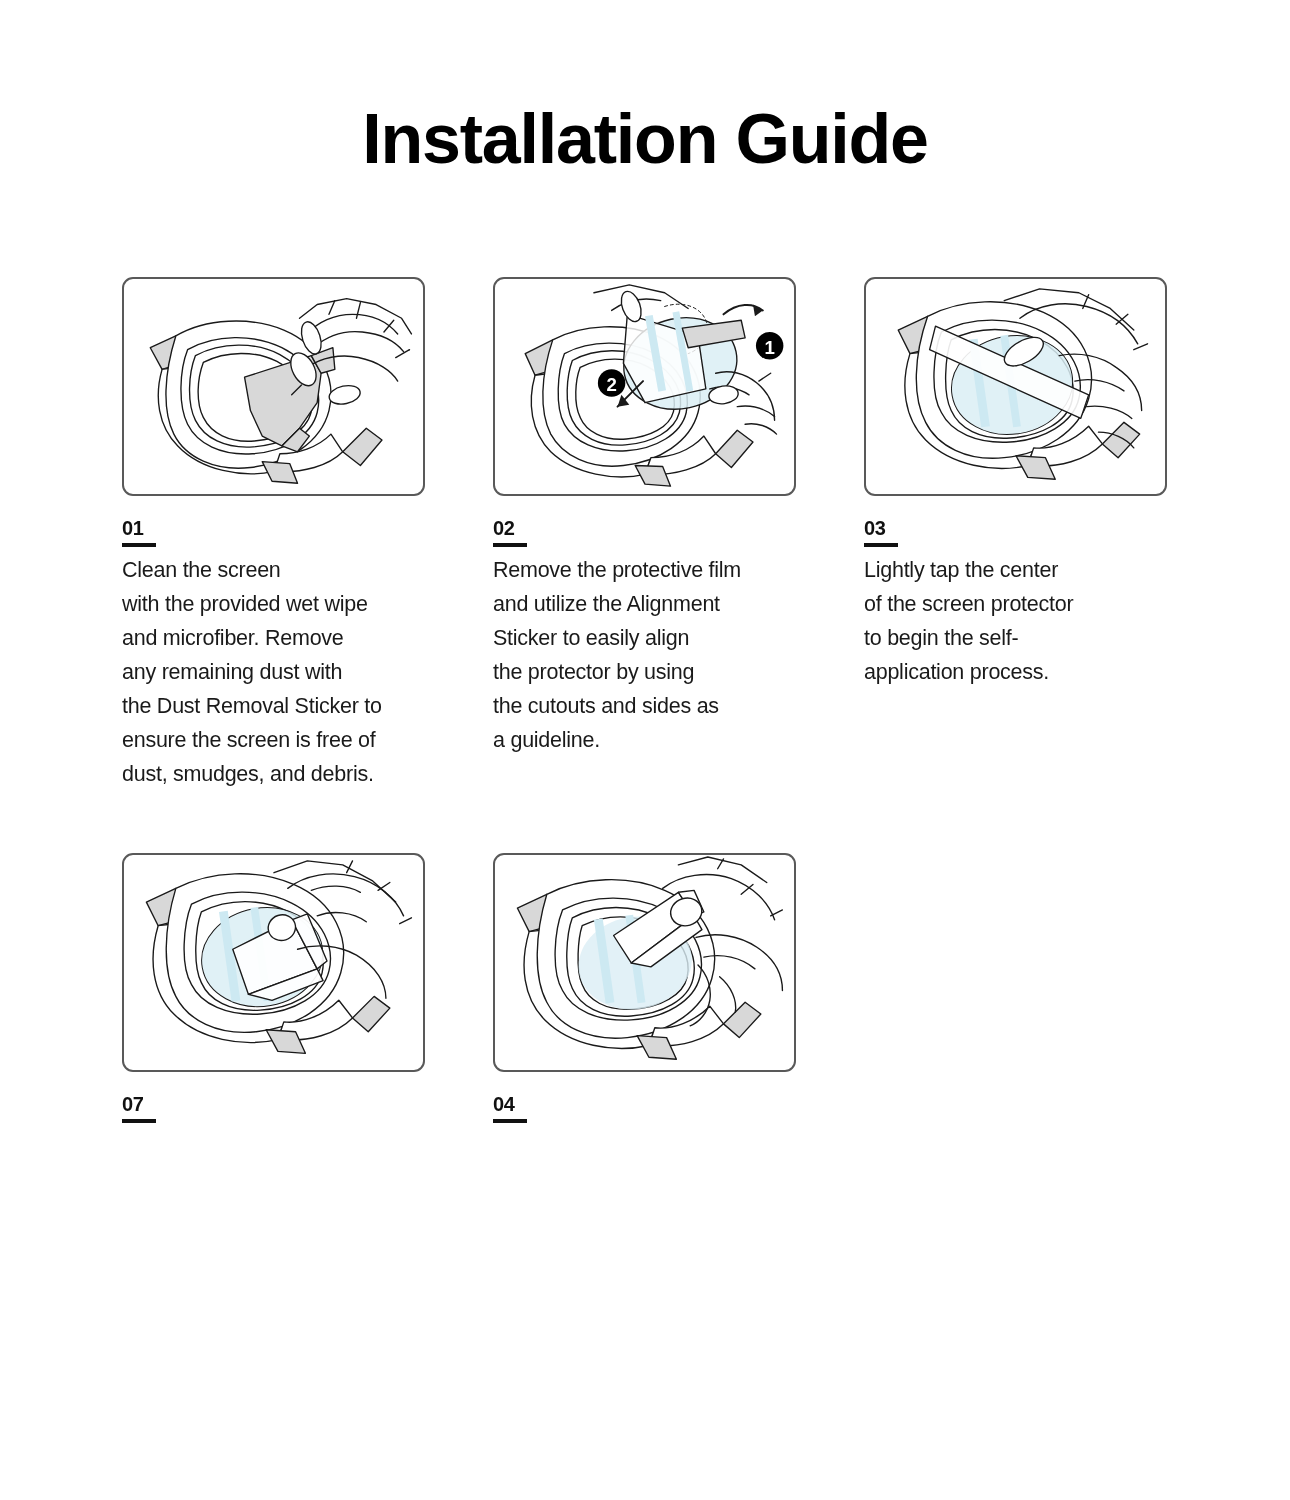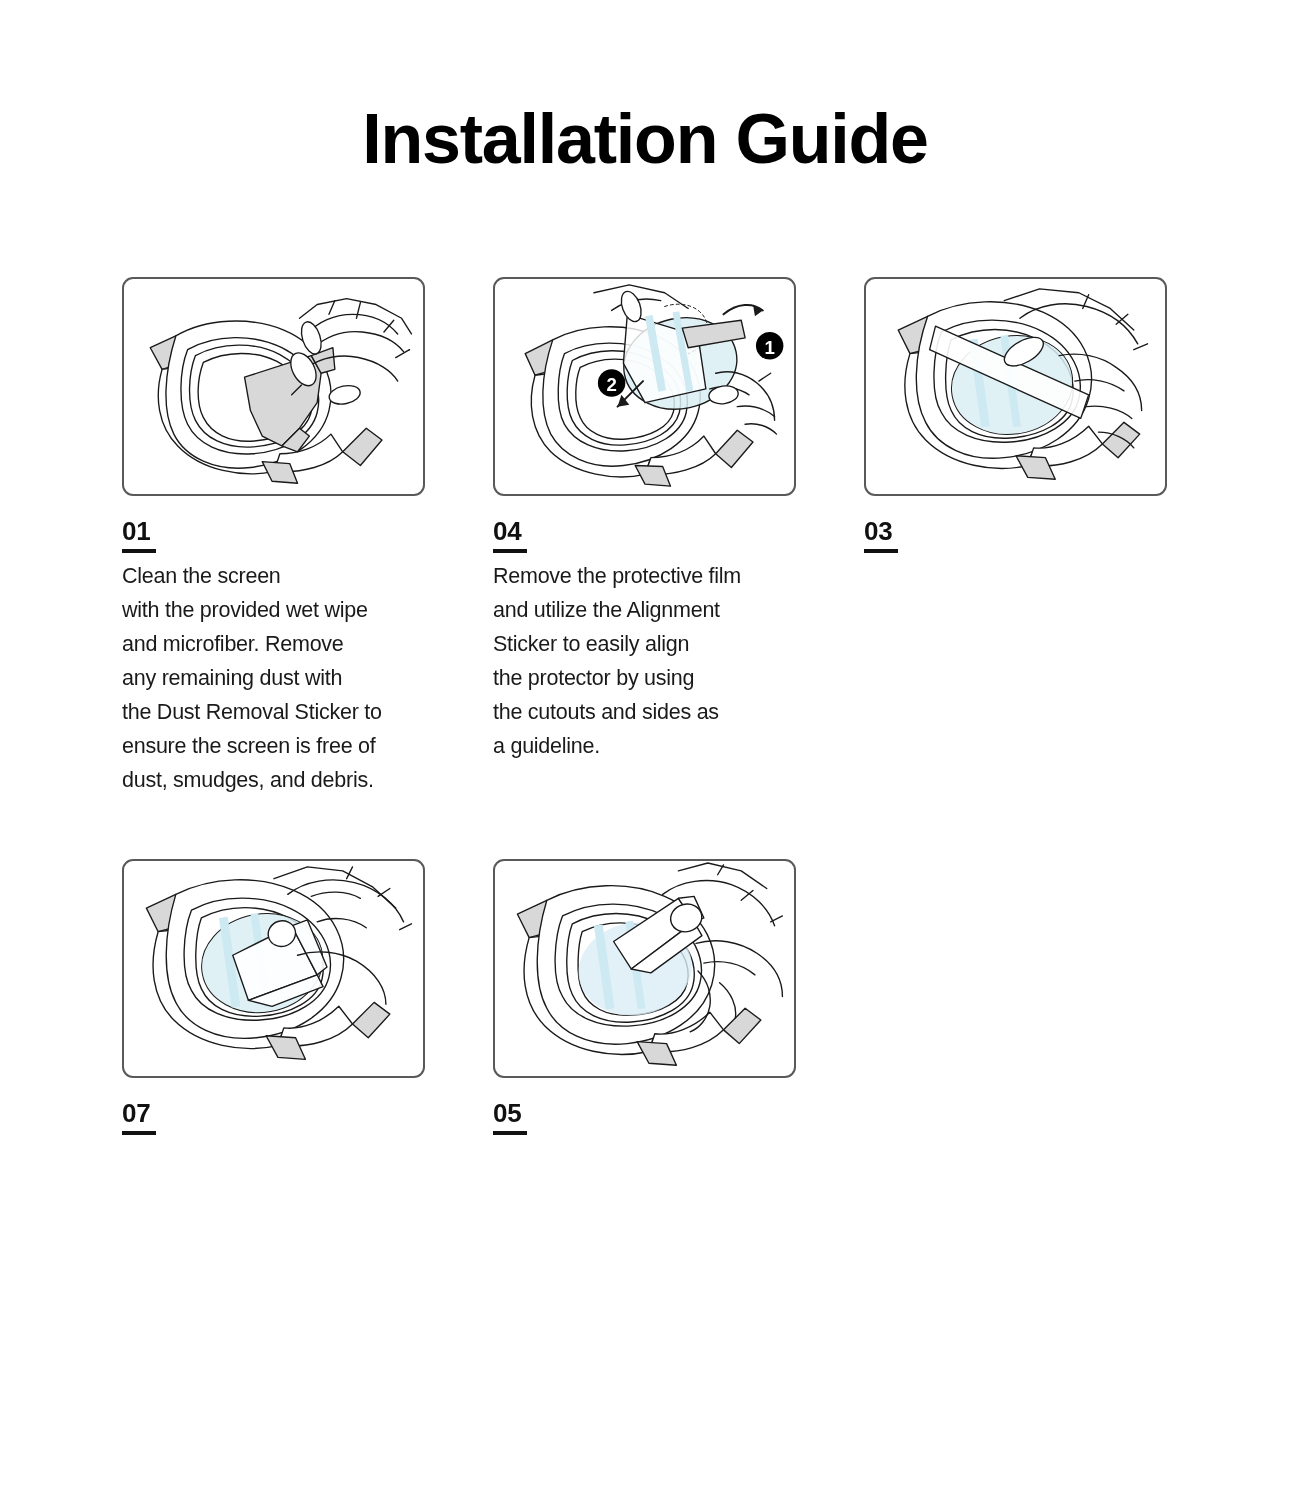--- a/index.html
+++ b/index.html
@@ -59,21 +59,21 @@
     overflow: hidden;
   }
   .panel svg { display: block; width: 100%; height: 100%; }
 
   
   .step-number-wrap {
     margin-top: 22px;
     display: inline-block;
   }
   .step-number {
-    font-size: 26px;
+    font-size: 20px;
     font-weight: bold;
     color: #111111;
     line-height: 1;
     letter-spacing: -0.3px;
     display: block;
   }
   .step-rule {
     margin-top: 5px;
     width: 34px;
     height: 4px;
@@ -195,21 +195,21 @@
           <text x="279" y="76" font-family="Liberation Sans, sans-serif" font-size="19" font-weight="bold" fill="#ffffff" text-anchor="middle">1</text>
         </g>
 
         <g>
           <circle cx="118" cy="106" r="14" fill="#000000"></circle>
           <text x="118" y="114" font-family="Liberation Sans, sans-serif" font-size="19" font-weight="bold" fill="#ffffff" text-anchor="middle">2</text>
         </g>
       </svg>
     </div>
     <div class="step-number-wrap">
-      <span class="step-number">04</span>
+      <span class="step-number">02</span>
       <div class="step-rule"></div>
     </div>
     <p class="step-text">Remove the protective film
 and utilize the Alignment
 Sticker to easily align
 the protector by using
 the cutouts and sides as
 a guideline.</p>
   </div>
 
@@ -243,20 +243,24 @@
           <path d="M220 30 L226 16"></path>
           <path d="M254 46 L266 36"></path>
           <path d="M272 72 L286 66"></path>
         </g>
       </svg>
     </div>
     <div class="step-number-wrap">
       <span class="step-number">03</span>
       <div class="step-rule"></div>
     </div>
+    <p class="step-text">Lightly tap the center
+of the screen protector
+to begin the self-
+application process.</p>
   </div>
 
   <div class="step-cell row2">
     <div class="panel">
       <svg viewBox="0 0 303 219" xmlns="http://www.w3.org/2000/svg">
         <g fill="none" stroke="#1a1a1a" stroke-width="1.4" stroke-linejoin="round" stroke-linecap="round">
           <path d="M22 48 L52 34 L72 44 L64 64 L34 72 Z" fill="#d8d8d8"></path>
           <path d="M34 72 C24 106 28 140 50 162 C76 188 120 196 156 188 L162 170 C126 178 90 170 68 148 C48 128 44 98 52 70 Z" fill="#ffffff"></path>
           <path d="M52 34 C88 16 136 14 172 30 C214 48 230 86 220 120 C210 154 174 176 134 180 C94 184 64 168 52 144 C38 118 40 74 52 34 Z" fill="#ffffff"></path>
           <path d="M68 50 C98 34 140 34 170 49 C202 65 214 94 208 118 C202 143 172 160 138 162 C104 164 78 152 68 132 C56 112 60 70 68 50 Z"></path>
@@ -322,20 +326,20 @@
           <path d="M212 104 C230 100 250 104 264 116"></path>
           <path d="M206 112 C216 122 220 136 218 148 C216 160 208 170 198 174"></path>
           <path d="M228 124 C240 134 246 148 244 160"></path>
           <path d="M250 40 L262 30"></path>
           <path d="M280 62 L292 56"></path>
           <path d="M226 14 L232 4"></path>
         </g>
       </svg>
     </div>
     <div class="step-number-wrap">
-      <span class="step-number">05</span>
+      <span class="step-number">04</span>
       <div class="step-rule"></div>
     </div>
   </div>
 
   <div class="step-cell row2"></div>
 
 </div>
 
 </body></html>

